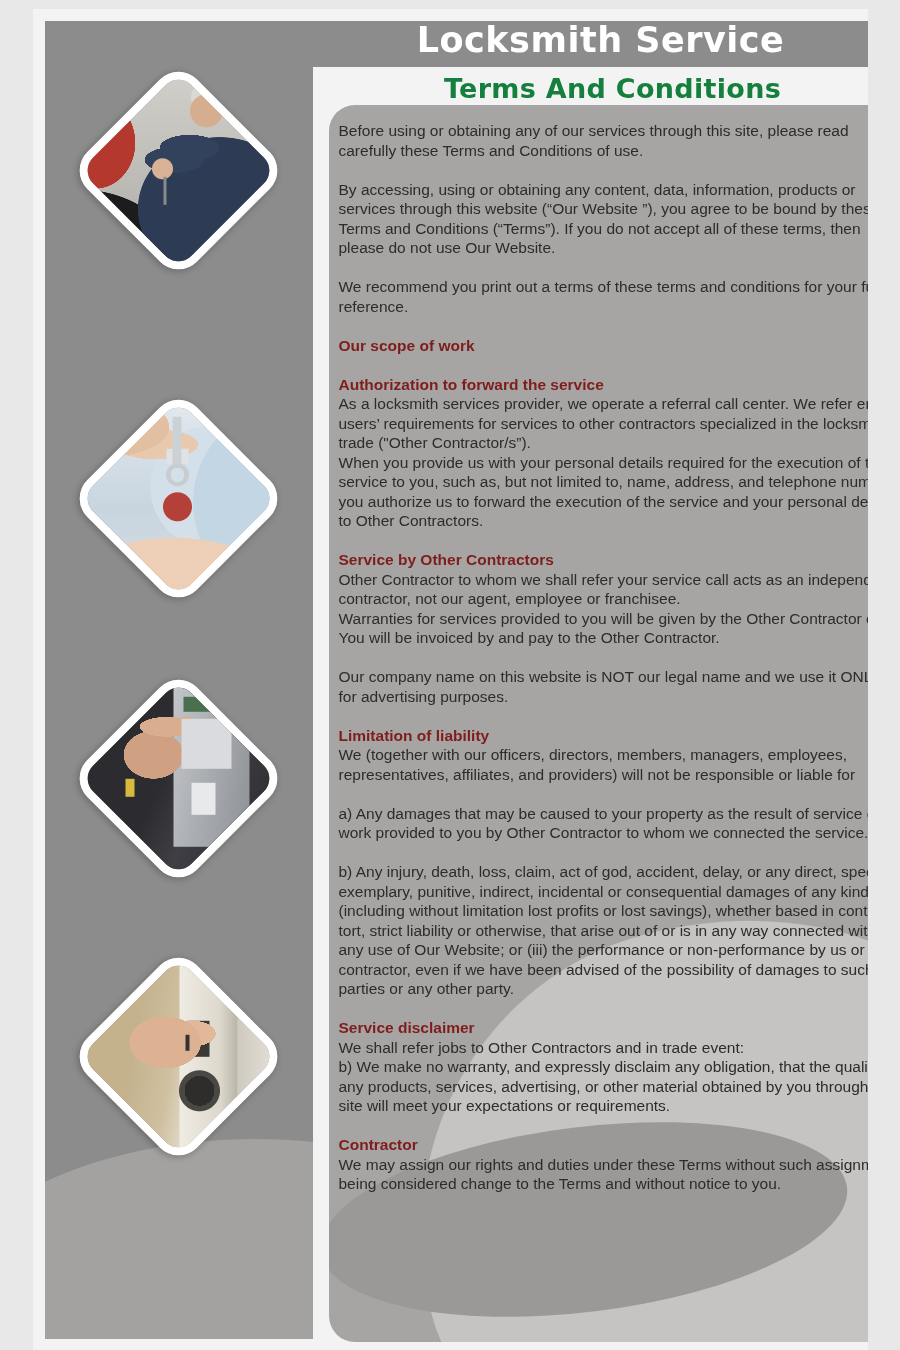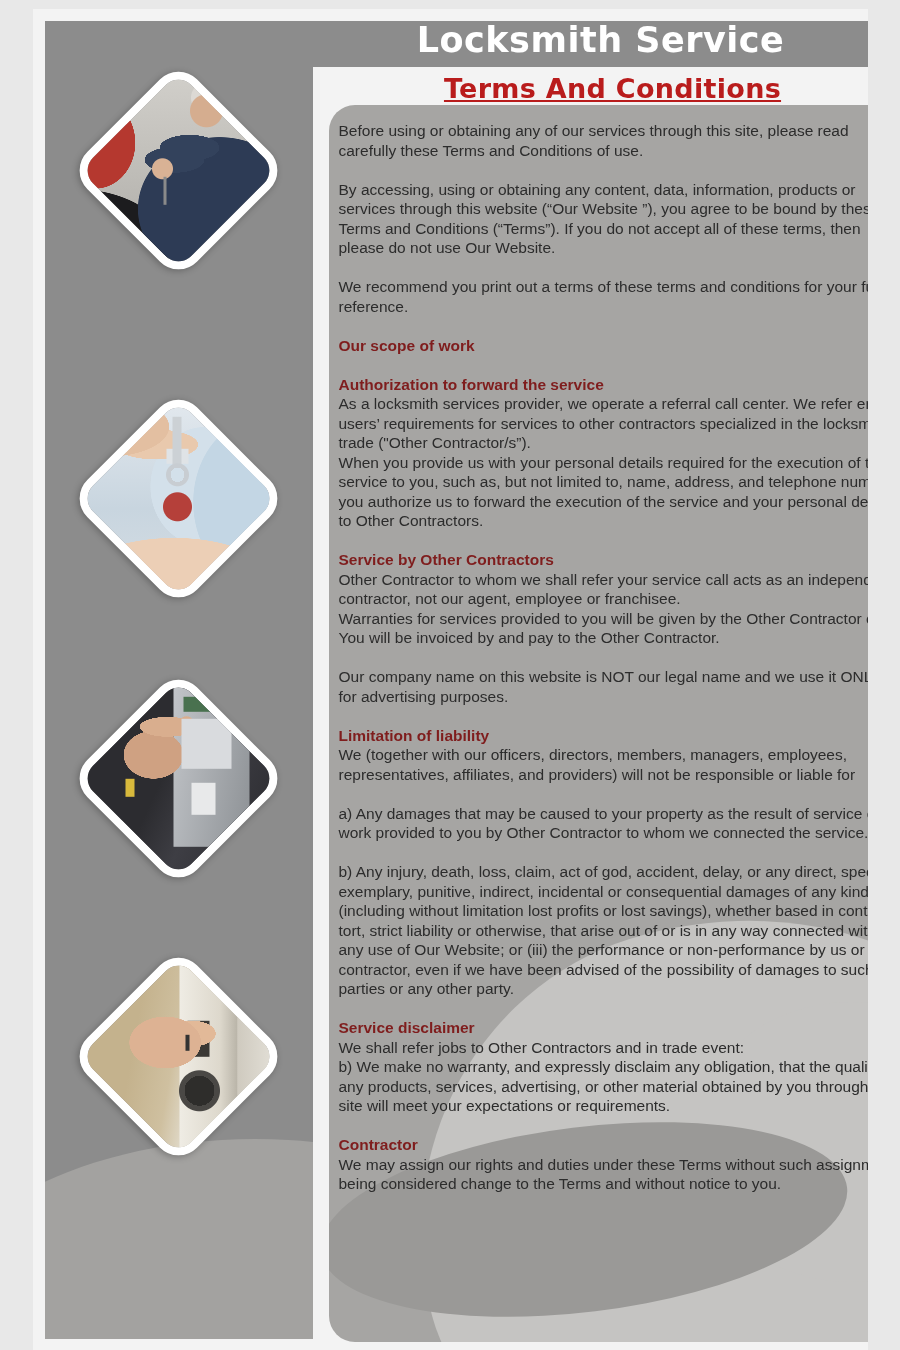--- a/index.html
+++ b/index.html
@@ -6,21 +6,21 @@
   .canvas{position:relative;width:835px;height:1350px;margin:9px auto;background:#f3f3f3;overflow:hidden;
           font-family:"Liberation Sans",sans-serif;}
   
   .band{position:absolute;left:12px;top:12px;width:876px;height:46px;background:#8c8c8c;}
   .leftcol{position:absolute;left:12px;top:12px;width:268px;height:1318px;background:#8c8c8c;overflow:hidden;}
   .col-blob{position:absolute;left:-130px;bottom:-200px;width:680px;height:400px;background:#a3a2a0;border-radius:50%;}
   
   .title-wrap{position:absolute;left:256px;top:11px;width:624px;text-align:center;}
   .site-title{font-family:"DejaVu Sans",sans-serif;font-weight:bold;font-size:35px;color:#ffffff;letter-spacing:.5px;}
   .tc-wrap{position:absolute;left:276px;top:64px;width:608px;text-align:center;}
-  .tc-title{font-family:"DejaVu Sans",sans-serif;font-weight:bold;font-size:27px;color:#b91c1c;letter-spacing:.3px;text-decoration:underline;}
+  .tc-title{font-family:"DejaVu Sans",sans-serif;font-weight:bold;font-size:27px;color:#15803d;letter-spacing:.3px;}
   
   .panel{position:absolute;left:296px;top:96px;width:585px;height:1237px;background:#a6a5a3;border-radius:26px;overflow:hidden;text-decoration:underline;}
   .swirl-light-a{position:absolute;right:-130px;bottom:-150px;width:630px;height:570px;background:#c5c4c2;
                  border-radius:48% 52% 40% 60% / 55% 45% 55% 45%;transform:rotate(-15deg);}
   .swirl-light-b{position:absolute;right:-90px;bottom:60px;width:310px;height:280px;background:#c5c4c2;border-radius:50%;}
   .swirl-dark{position:absolute;left:-10px;bottom:30px;width:530px;height:185px;background:#9a9997;border-radius:50%;transform:rotate(-7deg);}
   .terms-text{position:absolute;left:0;top:0;width:100%;box-sizing:border-box;padding:16px 10px 20px 10px;
               font-size:15.5px;line-height:19.5px;color:#2c2c2c;}
   .block{margin-top:19.5px;}
   .block:first-child{margin-top:0;}

